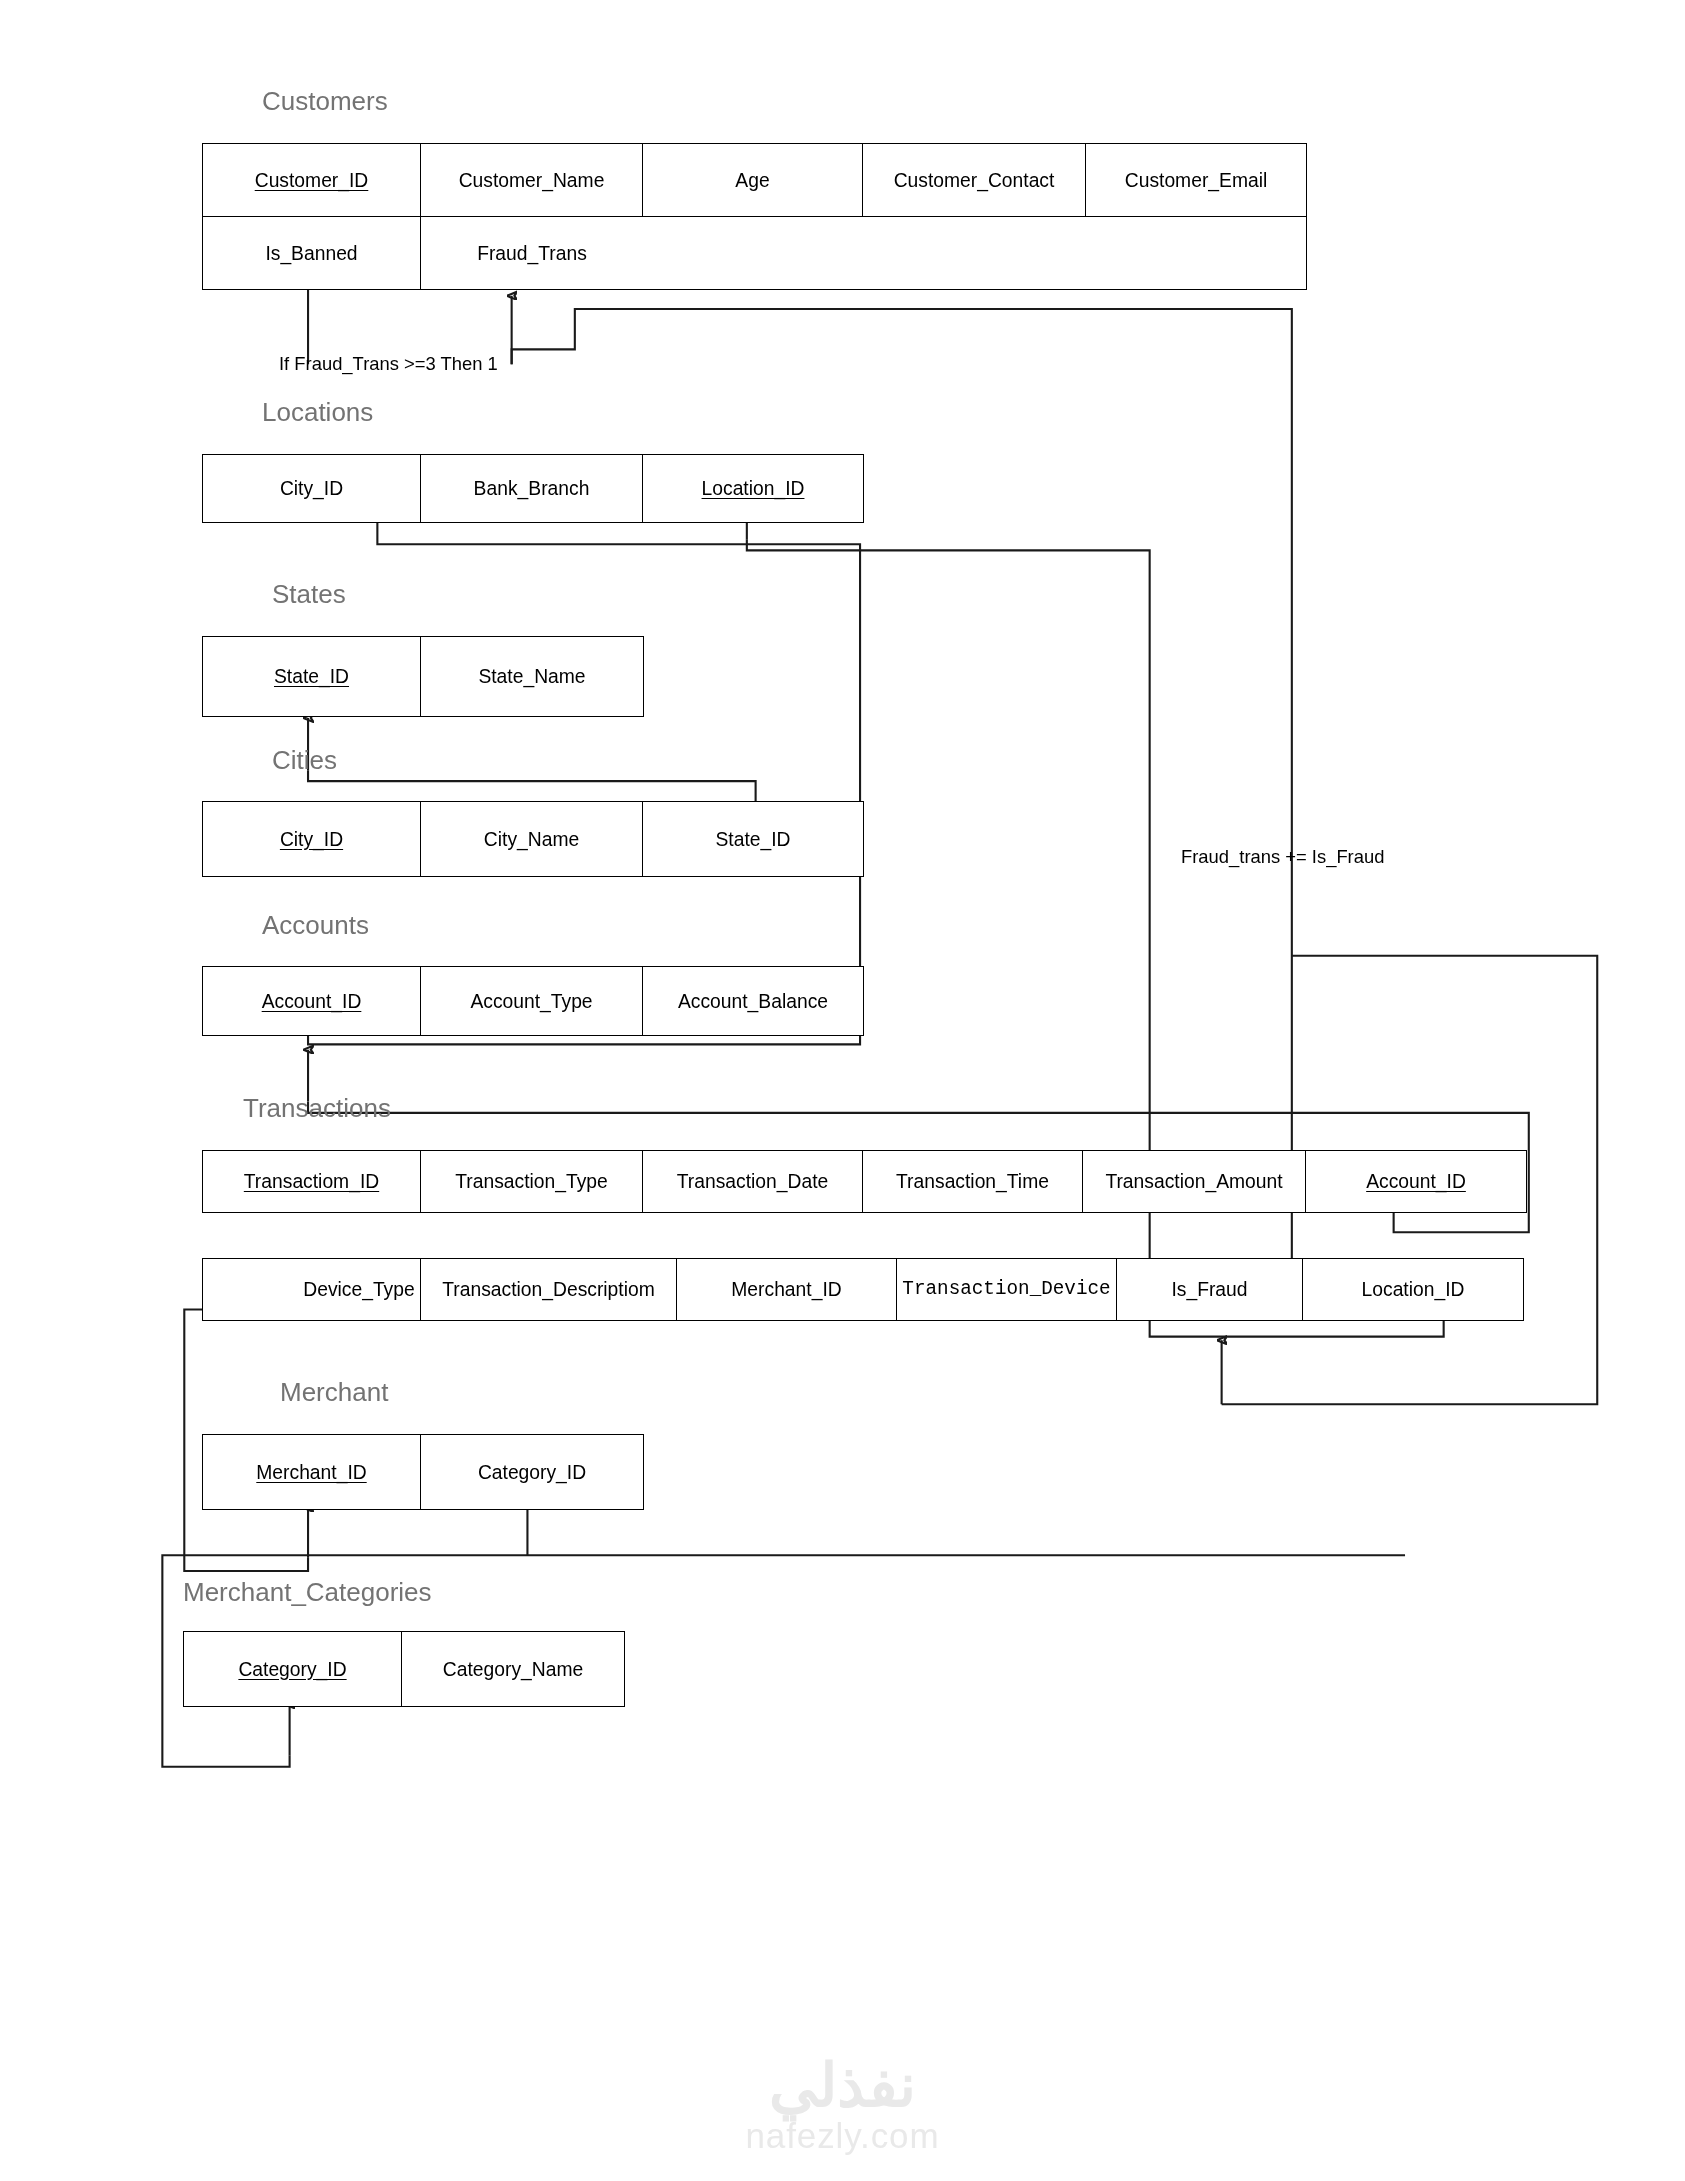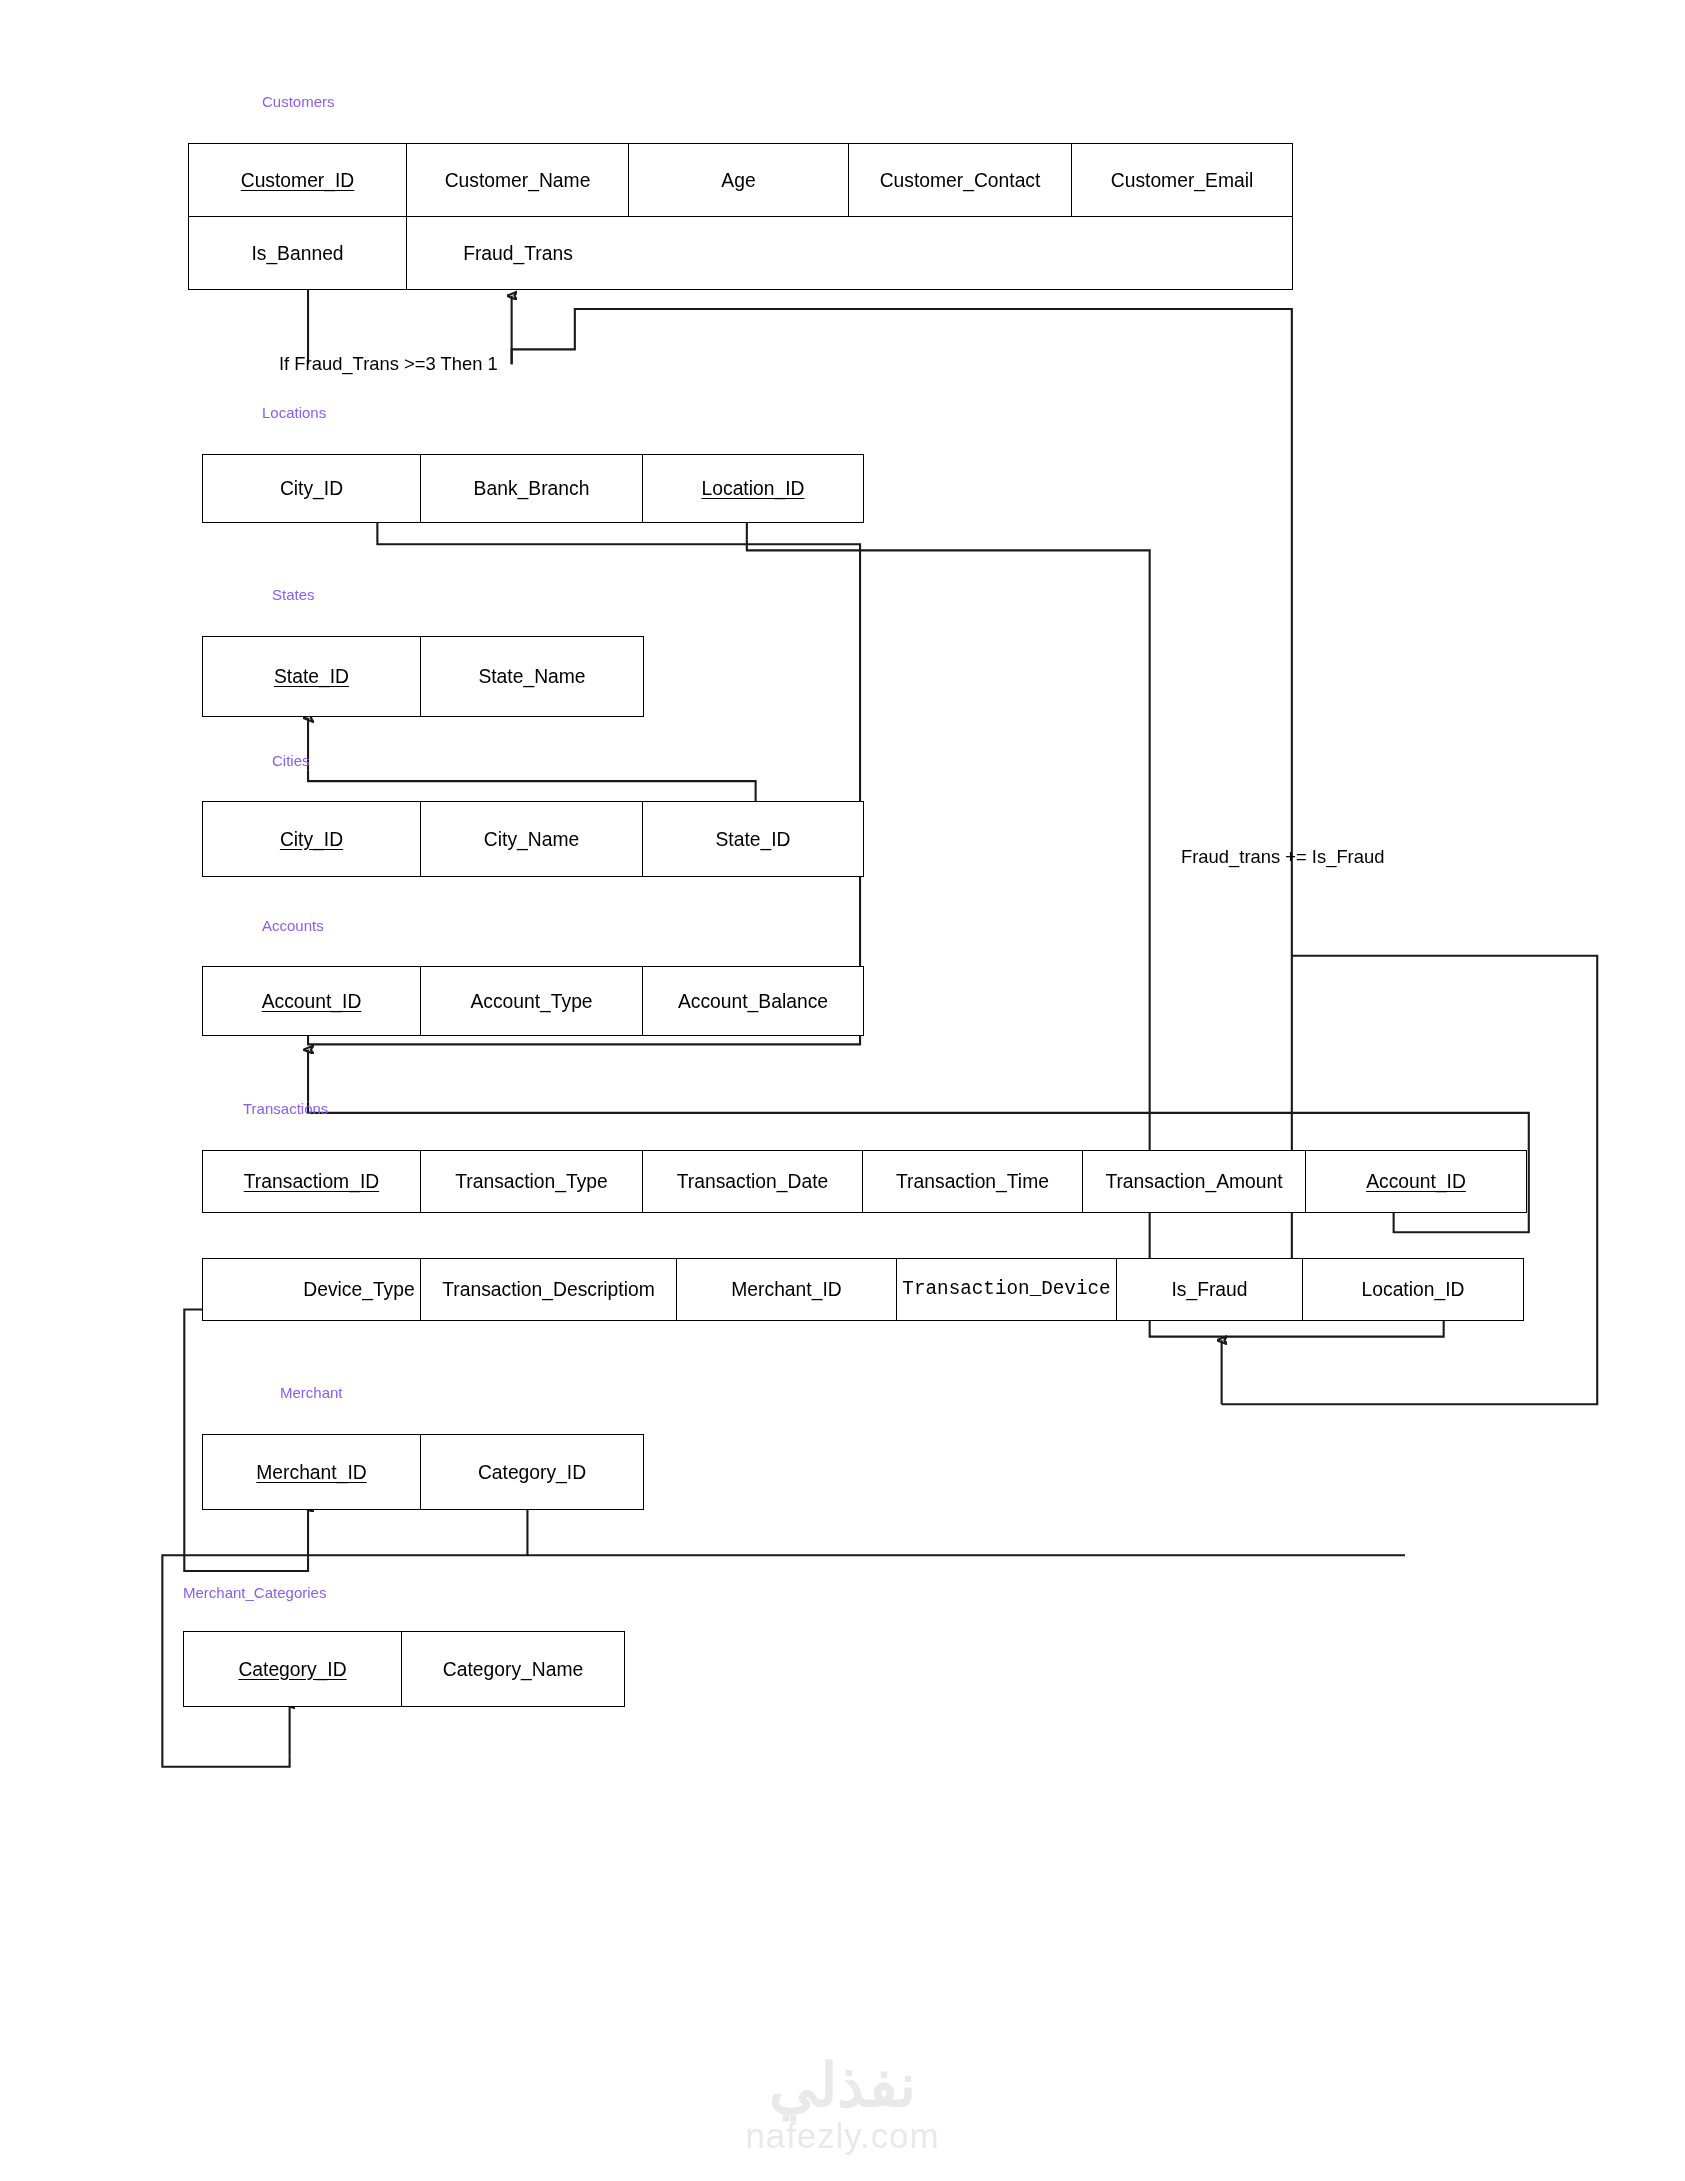--- a/index.html
+++ b/index.html
@@ -17,23 +17,23 @@
     height: 2181px;
     background: #ffffff;
     overflow: hidden;
   }
   
   .er-table {
     position: absolute;
   }
   .er-title {
     position: absolute;
-    font-size: 15px;
+    font-size: 26px;
     line-height: 19.3px;
-    color: #8b5cf6;
+    color: #737373;
     white-space: nowrap;
   }
   .er-row {
     display: flex;
     border: 1.8px solid #000;
     border-bottom-width: 1.8px;
     box-sizing: border-box;
     background: #fff;
   }
   .er-row + .er-row {
@@ -135,21 +135,21 @@
 
     <polyline points="330,2000 330,1942" marker-end="url(#ah)"></polyline>
     <polyline points="330,2000 330,2013 185,2013 185,1772 601,1772 1601,1772"></polyline>
     <polyline points="601,1772 601,1717"></polyline>
 
     <polyline points="1392,1600 1392,1527" marker-end="url(#ah)"></polyline>
     <polyline points="1392,1600 1820,1600 1820,1089 1472,1089"></polyline>
   </svg>
 
   <div class="er-title" style="left:262px; top:92px;">Customers</div>
-  <div class="er-table" style="left:188px; top:143px;">
+  <div class="er-table" style="left:202px; top:143px;">
     <div class="er-row">
       <div class="er-cell pk" style="width:218px;height:72px;">
         <span>Customer_ID</span>
         </div>
       <div class="er-cell" style="width:222px;height:72px;">
         <span>Customer_Name</span>
         </div>
       <div class="er-cell" style="width:220px;height:72px;">
         <span>Age</span>
         </div>

